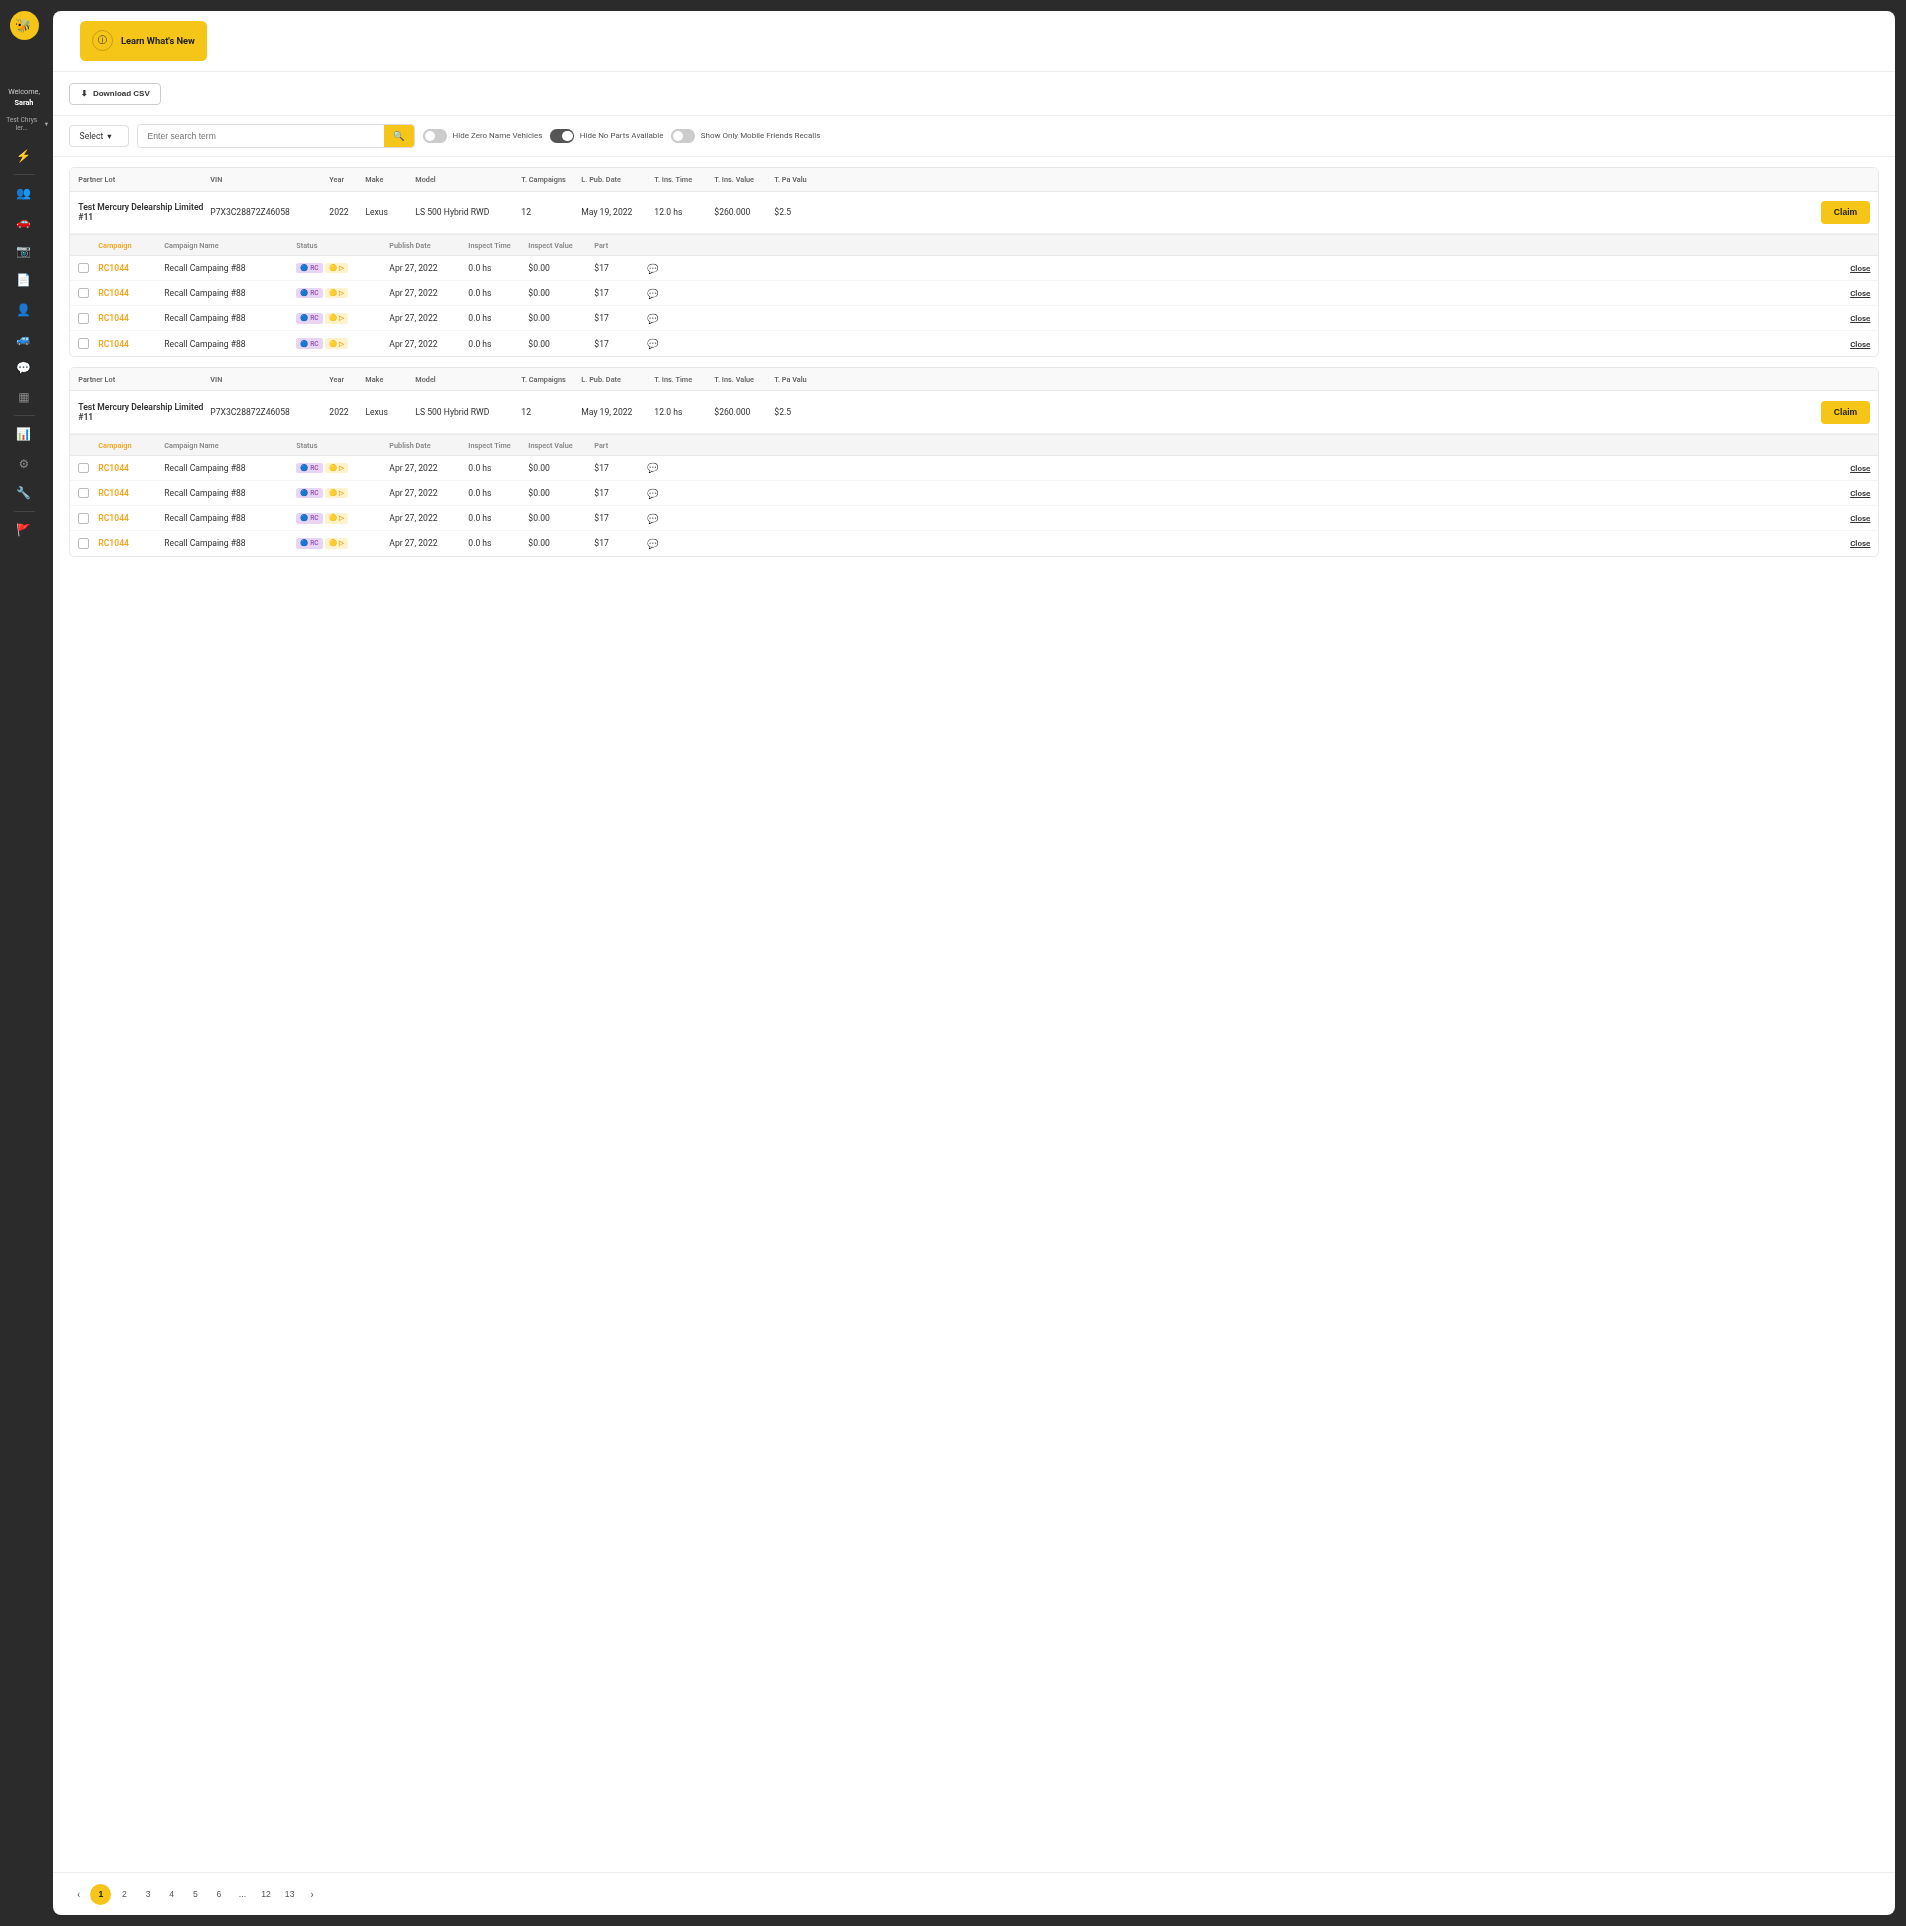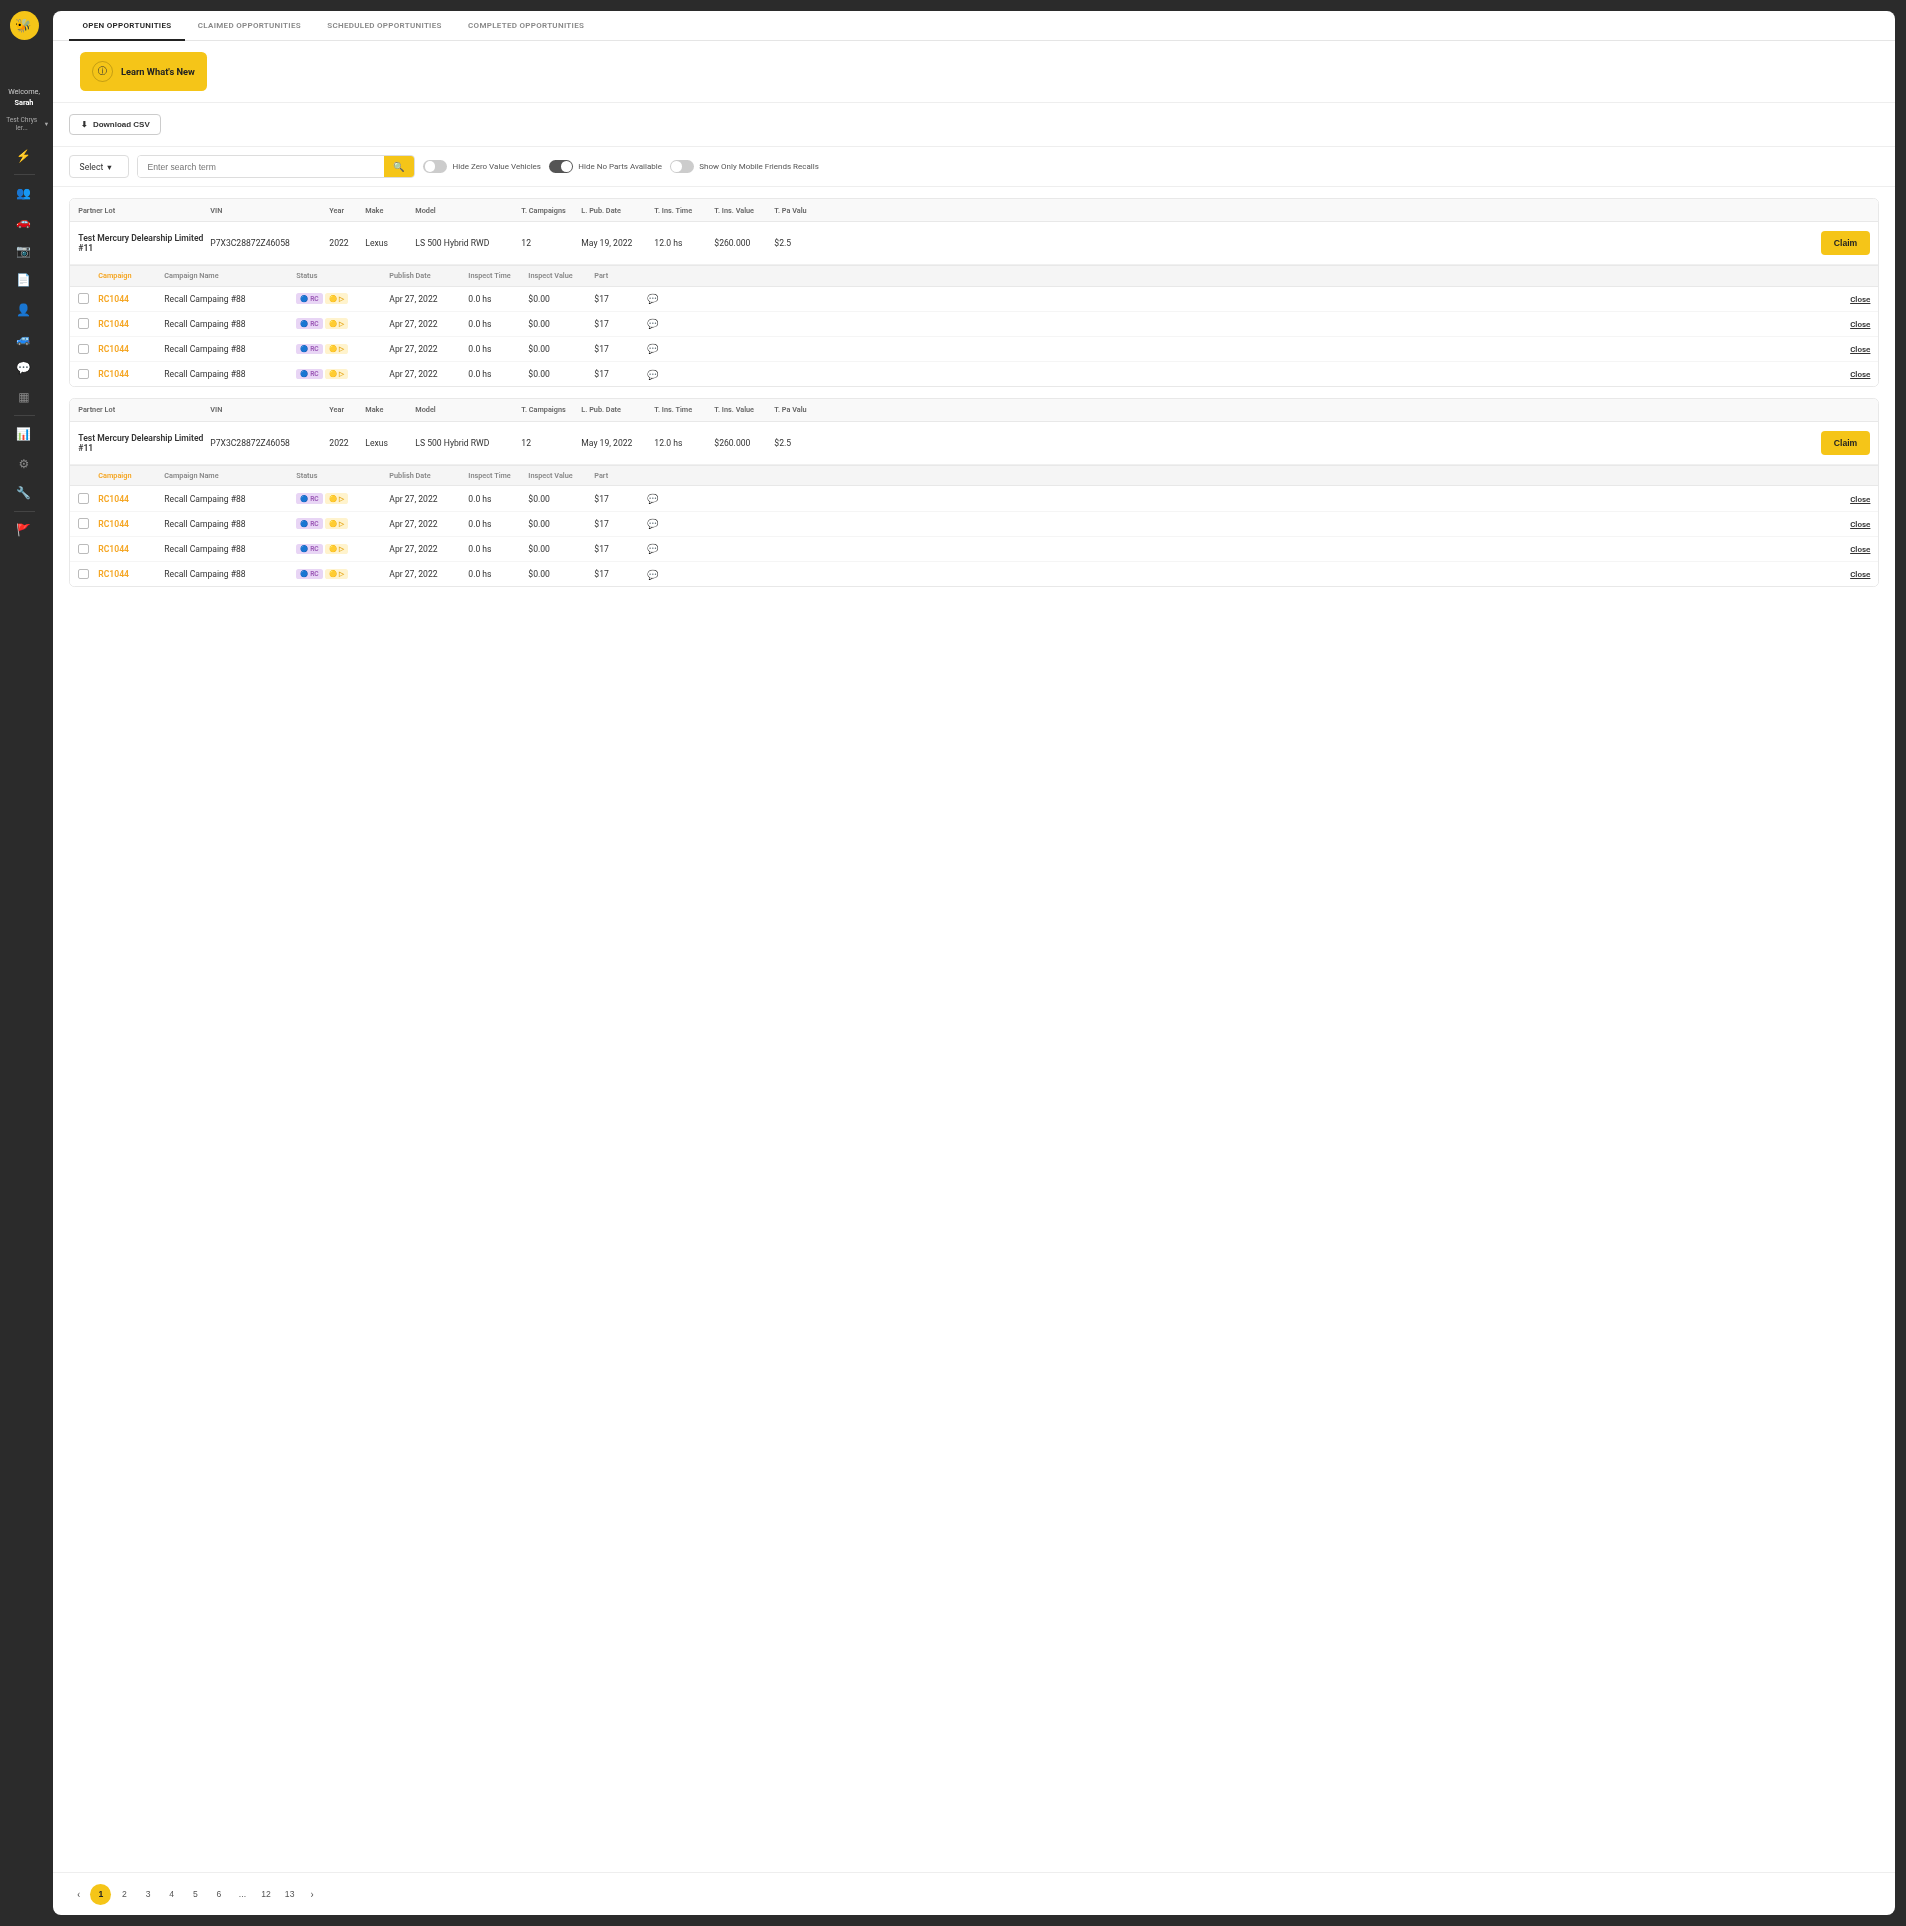--- a/index.html
+++ b/index.html
@@ -406,26 +406,20 @@
   <div class="sidebar-icon">📊</div>
   <div class="sidebar-icon">⚙</div>
   <div class="sidebar-icon">🔧</div>
   <div class="sidebar-divider"></div>
   <div class="sidebar-icon red" style="color:#e53935;">🚩</div>
 </nav>
 
 <div class="main-wrapper">
   <div class="main-content">
 
-    <div class="tabs">
-      <div class="tab active">OPEN OPPORTUNITIES</div>
-      <div class="tab">CLAIMED OPPORTUNITIES</div>
-      <div class="tab">SCHEDULED OPPORTUNITIES</div>
-      <div class="tab">COMPLETED OPPORTUNITIES</div>
-    </div>
 
     <div class="stats-bar">
       <div style="padding-left: 10.6px; display: flex; align-items: center;">
         <div class="learn-card">
           <div class="learn-card-icon">ⓘ</div>
           <div class="learn-card-text">Learn What's New</div>
         </div>
       </div>
     </div>
 
@@ -442,21 +436,21 @@
         <span>▾</span>
       </div>
       <div class="search-wrapper">
         <input class="search-input" type="text" placeholder="Enter search term" style="">
         <button class="search-btn">
           <span>🔍</span>
         </button>
       </div>
       <div class="toggle-group">
         <div class="toggle"></div>
-        <span>Hide Zero Value Vehicles</span>
+        <span>Hide Zero Name Vehicles</span>
       </div>
       <div class="toggle-group">
         <div class="toggle on"></div>
         <span>Hide No Parts Available</span>
       </div>
       <div class="toggle-group">
         <div class="toggle"></div>
         <span>Show Only Mobile Friends Recalls</span>
       </div>
     </div>

